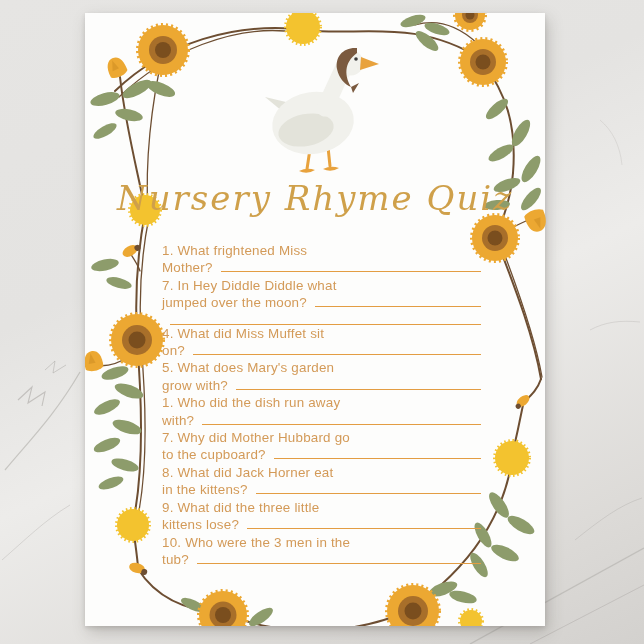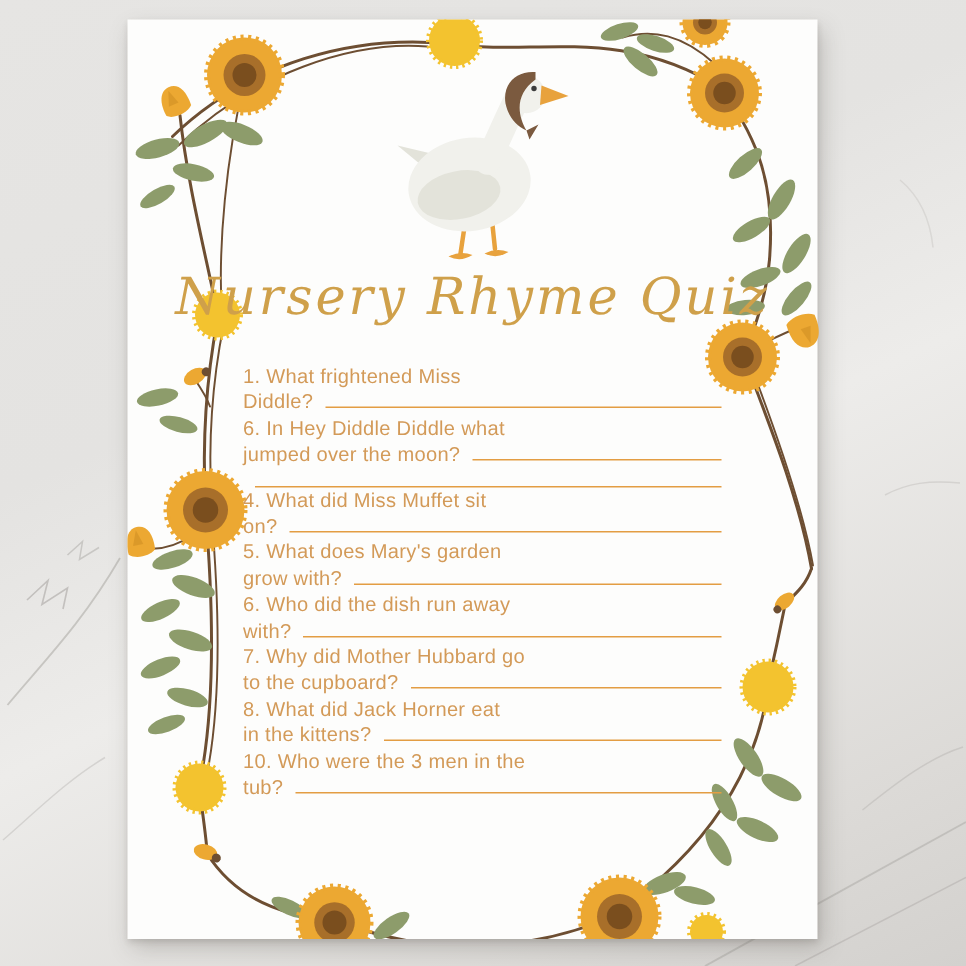--- a/index.html
+++ b/index.html
@@ -212,26 +212,26 @@
       <circle cx="271" cy="46" r="1.8" fill="#3c3c3c"></circle>
     </g>
   </svg>
 
   <h1 class="title">Nursery Rhyme Quiz</h1>
 
   <div class="questions" id="questions">
       <div class="question">
         <div class="q-line">1. What frightened Miss</div>
         <div class="q-line q-answer-row">
-          <span>Diddle?</span>
-          <span class="blank"></span>
-        </div>
-      </div>
-      <div class="question">
-        <div class="q-line">6. In Hey Diddle Diddle what</div>
+          <span>Mother?</span>
+          <span class="blank"></span>
+        </div>
+      </div>
+      <div class="question">
+        <div class="q-line">7. In Hey Diddle Diddle what</div>
         <div class="q-line q-answer-row">
           <span>jumped over the moon?</span>
           <span class="blank"></span>
         </div>
       </div>
       <div class="question">
         <div class="q-line q-answer-row">
           <span class="blank"></span>
         </div>
       </div>
@@ -243,37 +243,44 @@
         </div>
       </div>
       <div class="question">
         <div class="q-line">5. What does Mary's garden</div>
         <div class="q-line q-answer-row">
           <span>grow with?</span>
           <span class="blank"></span>
         </div>
       </div>
       <div class="question">
-        <div class="q-line">6. Who did the dish run away</div>
+        <div class="q-line">1. Who did the dish run away</div>
         <div class="q-line q-answer-row">
           <span>with?</span>
           <span class="blank"></span>
         </div>
       </div>
       <div class="question">
         <div class="q-line">7. Why did Mother Hubbard go</div>
         <div class="q-line q-answer-row">
           <span>to the cupboard?</span>
           <span class="blank"></span>
         </div>
       </div>
       <div class="question">
         <div class="q-line">8. What did Jack Horner eat</div>
         <div class="q-line q-answer-row">
           <span>in the kittens?</span>
+          <span class="blank"></span>
+        </div>
+      </div>
+      <div class="question">
+        <div class="q-line">9. What did the three little</div>
+        <div class="q-line q-answer-row">
+          <span>kittens lose?</span>
           <span class="blank"></span>
         </div>
       </div>
       <div class="question">
         <div class="q-line">10. Who were the 3 men in the</div>
         <div class="q-line q-answer-row">
           <span>tub?</span>
           <span class="blank"></span>
         </div>
       </div>

